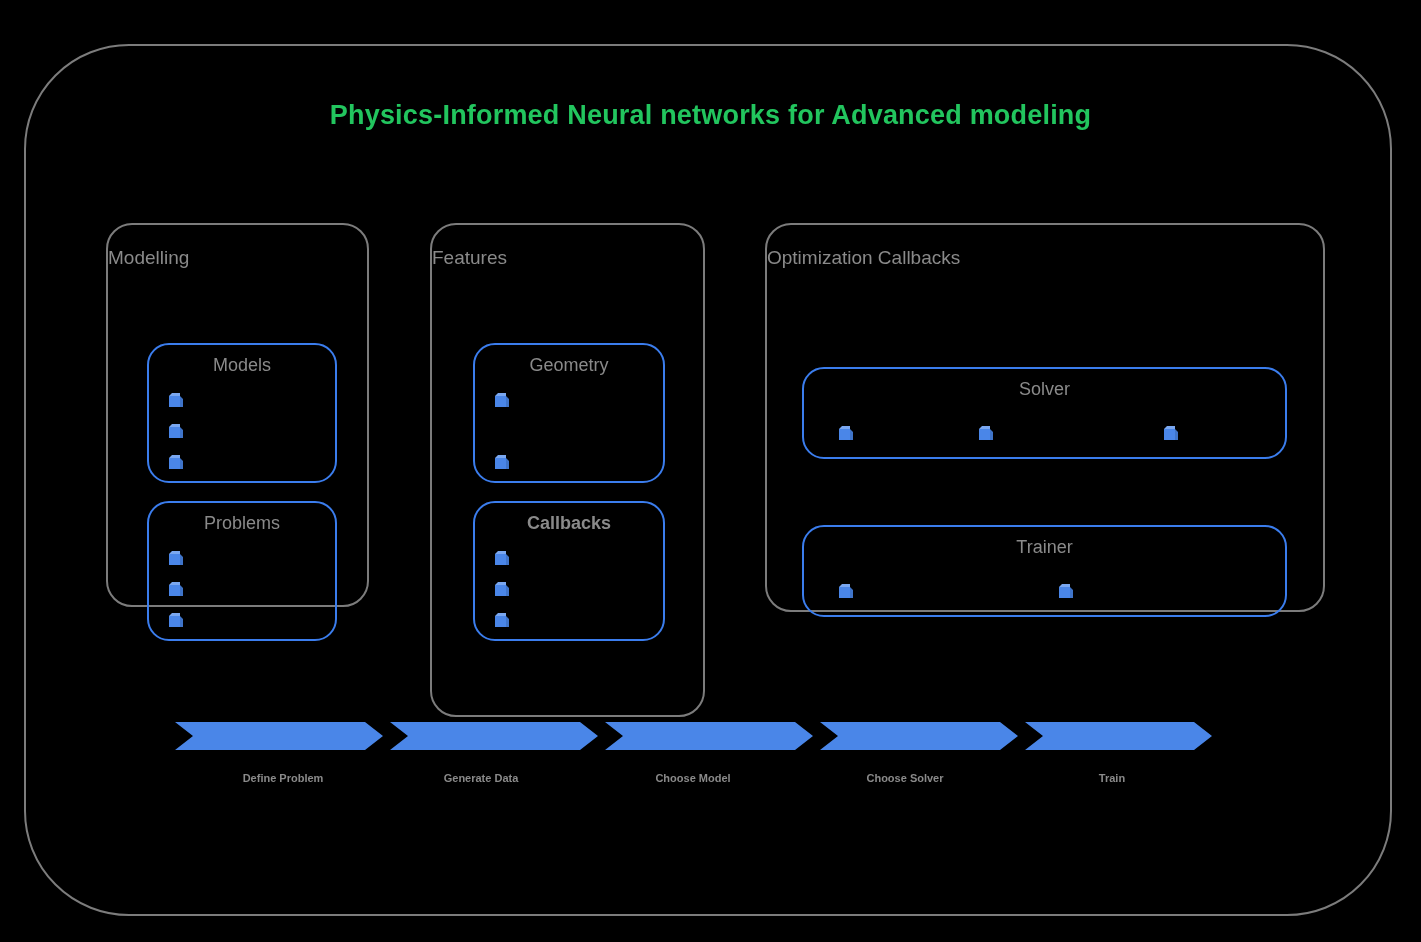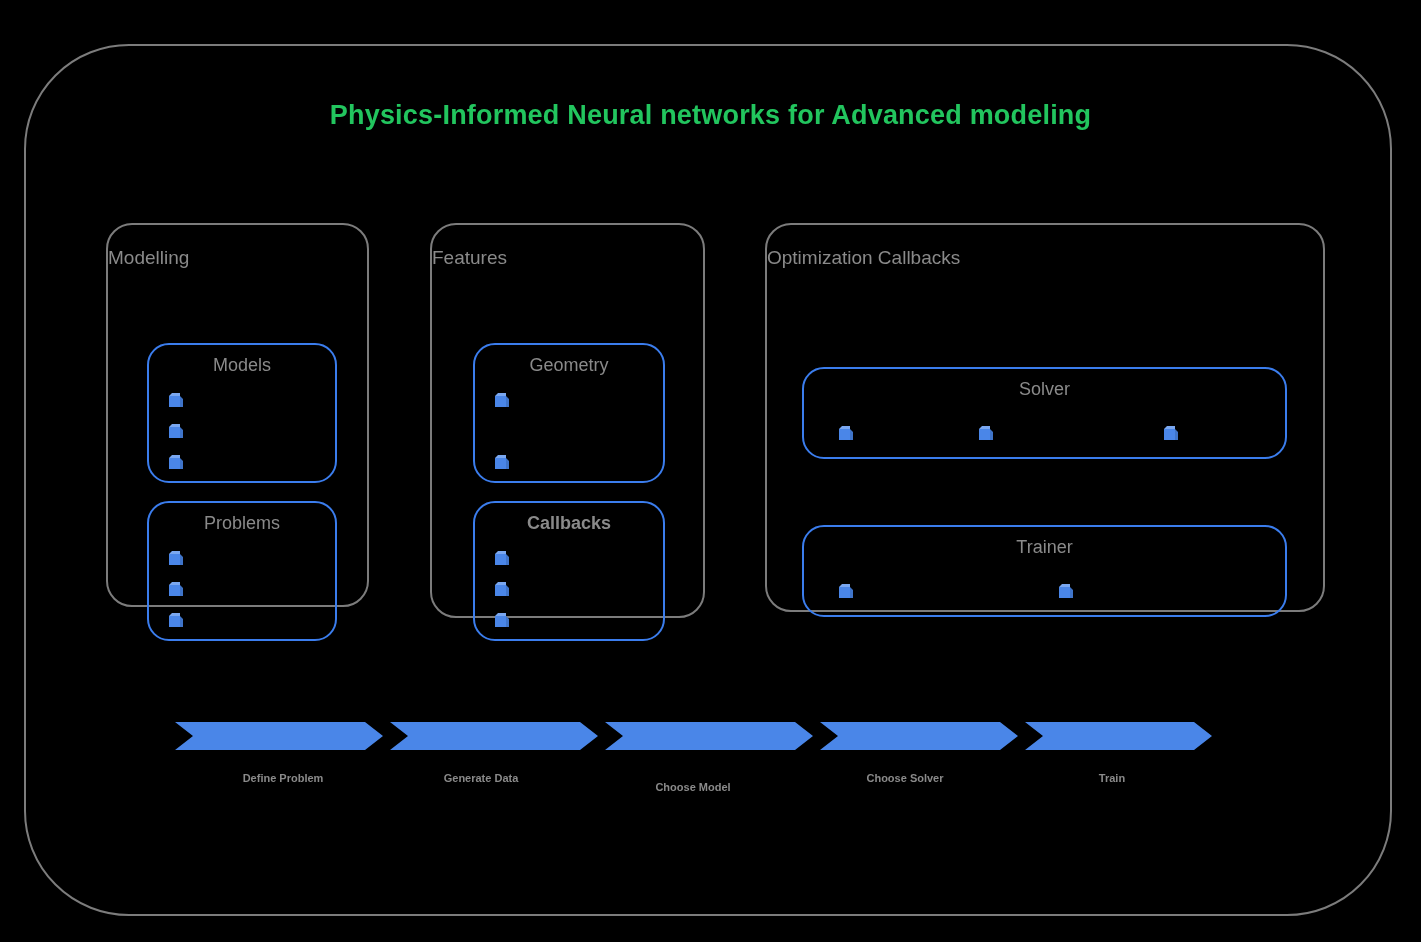--- a/index.html
+++ b/index.html
@@ -47,21 +47,21 @@
   }
 
   
   .group-panel {
     position: absolute;
     border: 2px solid #7c7c7c;
     border-radius: 26px;
     box-sizing: border-box;
   }
   #panel-modelling { left: 106px;  top: 223px; width: 263px; height: 384px; }
-  #panel-features  { left: 430px;  top: 223px; width: 275px; height: 395px; padding-left: 17px; }
+  #panel-features  { left: 430px;  top: 223px; width: 275px; height: 494px; padding-left: 17px; }
   #panel-optim     { left: 765px;  top: 223px; width: 560px; height: 389px; }
 
   .group-title {
     position: absolute;
     left: 0;
     top: 22px;
     width: 100%;
     text-align: left;
     font-size: 19px;
     color: #8a8a8a;
@@ -302,18 +302,18 @@
     <svg class="chev-svg" width="1421" height="60" viewBox="0 0 1421 60">
       <polygon fill="#4a86e8" points="175,22 365,22 383,36 365,50 175,50 193,36"></polygon>
       <polygon fill="#4a86e8" points="390,22 580,22 598,36 580,50 390,50 408,36"></polygon>
       <polygon fill="#4a86e8" points="605,22 795,22 813,36 795,50 605,50 623,36"></polygon>
       <polygon fill="#4a86e8" points="820,22 1000,22 1018,36 1000,50 820,50 838,36"></polygon>
       <polygon fill="#4a86e8" points="1025,22 1194,22 1212,36 1194,50 1025,50 1043,36"></polygon>
     </svg>
 
     <div class="step-label" style="left:183px; width:200px;">Define Problem</div>
     <div class="step-label" style="left:381px; width:200px;">Generate Data</div>
-    <div class="step-label" style="left:593px; width:200px;margin-top:9px;">Choose Model</div>
+    <div class="step-label" style="left:593px; width:200px;">Choose Model</div>
     <div class="step-label" style="left:805px; width:200px;">Choose Solver</div>
     <div class="step-label" style="left:1012px; width:200px;">Train</div>
   </div>
 
 </div>
 
 </body></html>

